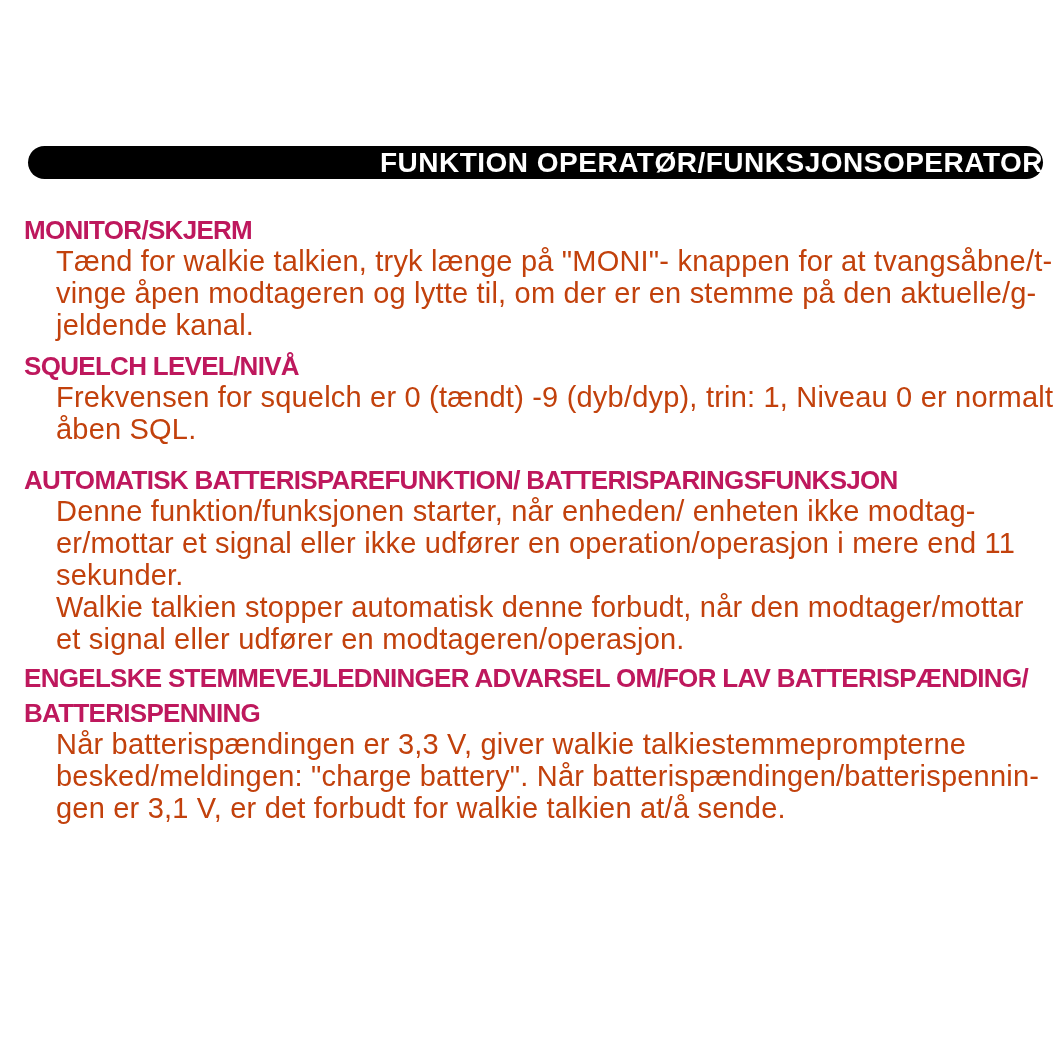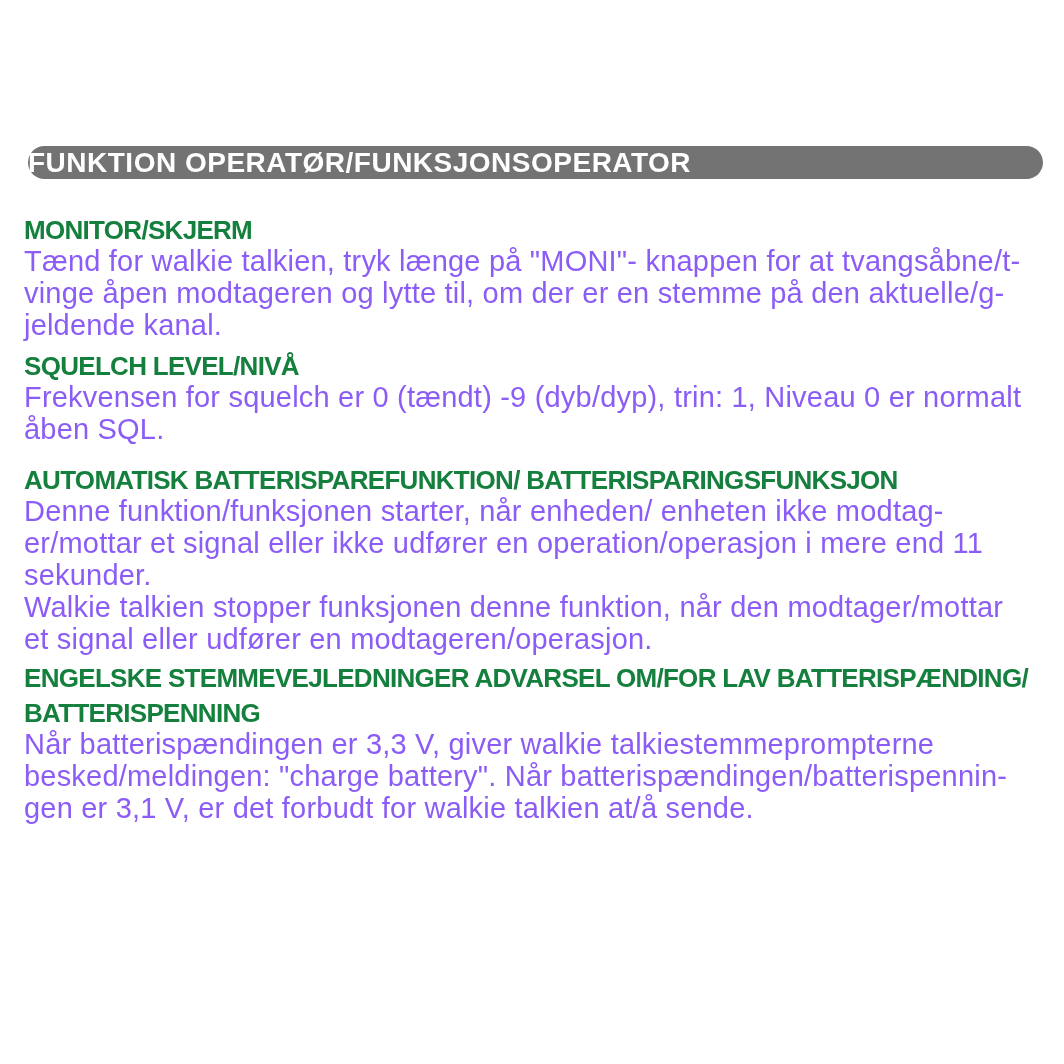--- a/index.html
+++ b/index.html
@@ -11,51 +11,52 @@
     position: relative;
     width: 1064px;
     height: 1064px;
     background: #ffffff;
     overflow: hidden;
     font-family: "Liberation Sans", sans-serif;
   }
   .title-bar {
     margin: 146px 21px 0 28px;
     height: 33px;
-    background: #737373;
+    background: #000000;
     border-radius: 17px;
     display: flex;
     align-items: center;
-    justify-content: flex-start;
+    justify-content: flex-end;
   }
   .title-bar .title-text {
     color: #ffffff;
     font-weight: 700;
     font-size: 28px;
     letter-spacing: 0.5px;
     white-space: nowrap;
   }
   .content {
     margin: 0 24px 0 24px;
   }
   .sec-h {
     font-size: 26px;
     font-weight: 700;
     line-height: 30px;
     letter-spacing: -0.7px;
-    color: #15803d;
+    color: #be185d;
     margin: 0;
     white-space: nowrap;
   }
   .body-line {
     font-size: 29px;
     line-height: 32px;
     letter-spacing: 0.2px;
-    color: #8b5cf6;
+    color: #c2410c;
     white-space: nowrap;
+    margin-left: 32px;
   }
   .mt-s1 { margin-top: 36px; }
   .mt-s2 { margin-top: 10px; }
   .mt-s3 { margin-top: 20px; }
   .mt-s4a { margin-top: 8px; }
   .mt-s4b { margin-top: 5px; }
 </style>
 </head>
 <body>
 
@@ -78,21 +79,21 @@
     <div>
       <div class="body-line">Frekvensen for squelch er 0 (tændt) -9 (dyb/dyp), trin: 1, Niveau 0 er normalt</div>
       <div class="body-line">åben SQL.</div>
     </div>
 
     <div class="sec-h mt-s3">AUTOMATISK BATTERISPAREFUNKTION/ BATTERISPARINGSFUNKSJON</div>
     <div>
       <div class="body-line">Denne funktion/funksjonen starter, når enheden/ enheten ikke modtag-</div>
       <div class="body-line">er/mottar et signal eller ikke udfører en operation/operasjon i mere end 11</div>
       <div class="body-line">sekunder.</div>
-      <div class="body-line">Walkie talkien stopper funksjonen denne funktion, når den modtager/mottar</div>
+      <div class="body-line">Walkie talkien stopper automatisk denne forbudt, når den modtager/mottar</div>
       <div class="body-line">et signal eller udfører en modtageren/operasjon.</div>
     </div>
 
     <div class="sec-h mt-s4a">ENGELSKE STEMMEVEJLEDNINGER ADVARSEL OM/FOR LAV BATTERISPÆNDING/</div>
     <div class="sec-h mt-s4b">BATTERISPENNING</div>
     <div>
       <div class="body-line">Når batterispændingen er 3,3 V, giver walkie talkiestemmeprompterne</div>
       <div class="body-line">besked/meldingen: "charge battery". Når batterispændingen/batterispennin-</div>
       <div class="body-line">gen er 3,1 V, er det forbudt for walkie talkien at/å sende.</div>
     </div>

